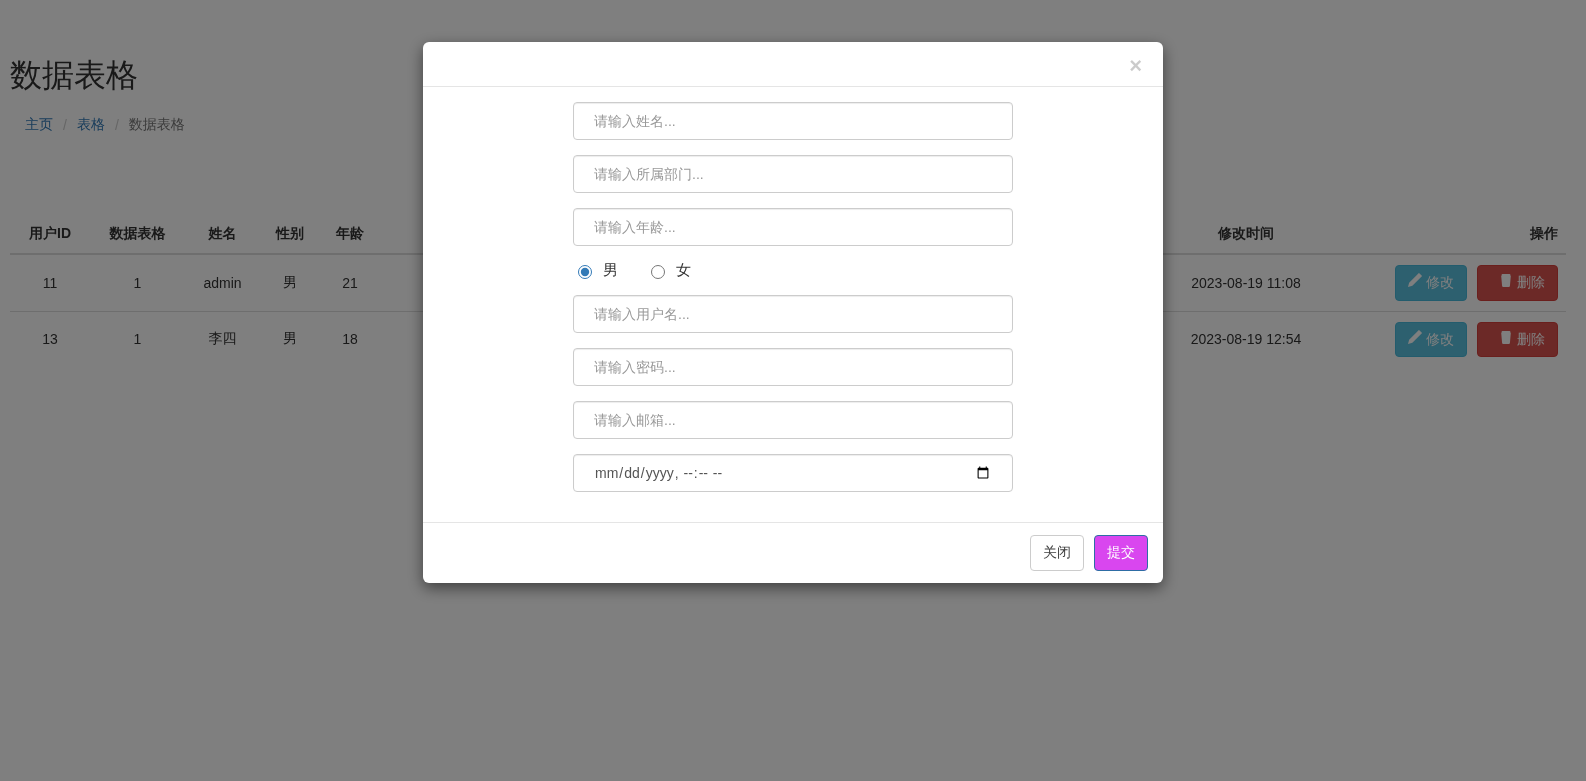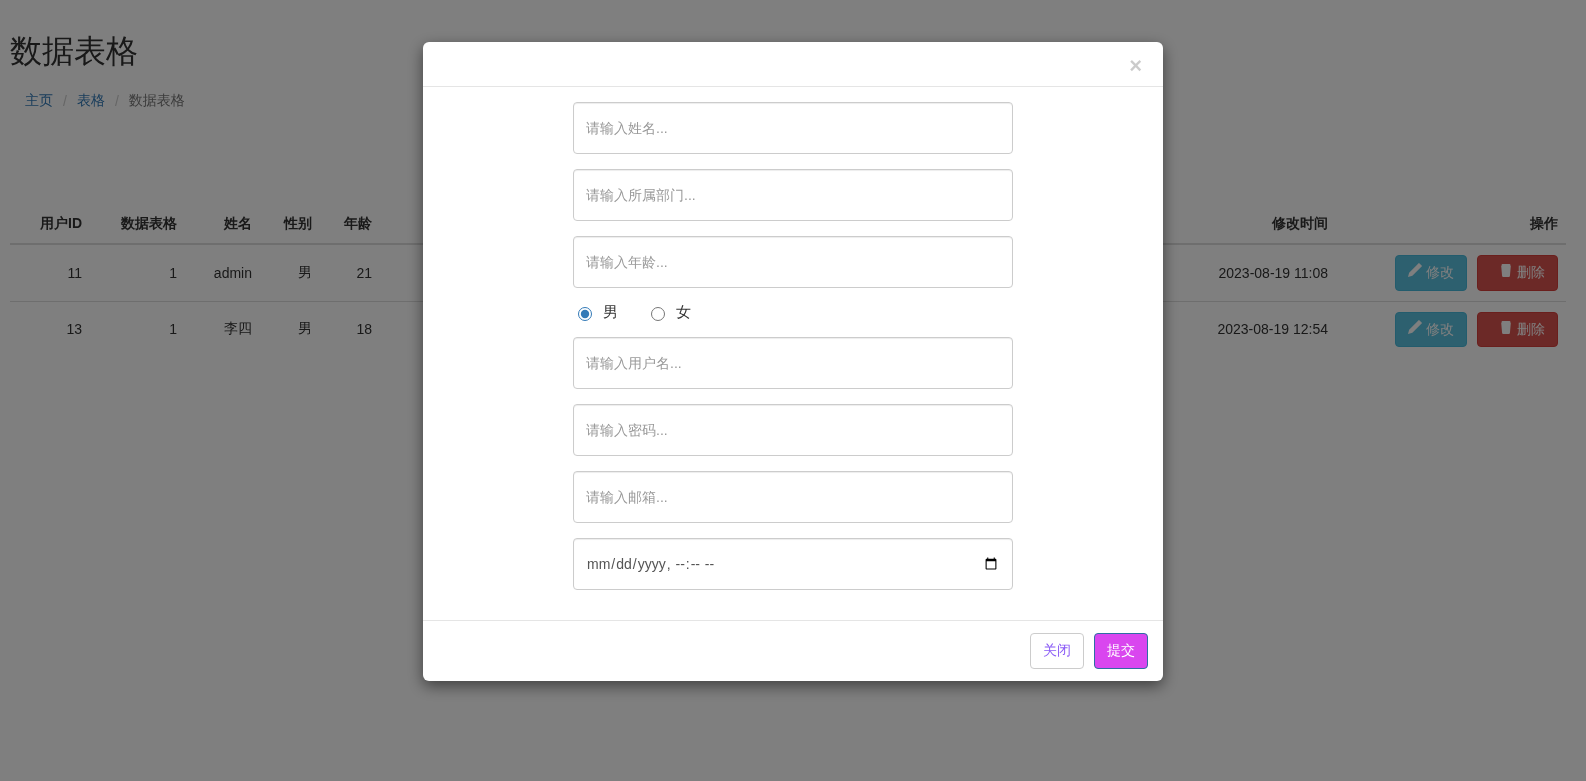--- a/index.html
+++ b/index.html
@@ -9,20 +9,21 @@
     font-size: 14px;
     color: #333;
     background: #fff;
     overflow: hidden;
   }
 
   .page {
     padding: 10px 20px 20px 10px;
     width: 1586px;
     position: relative;
+    margin-top: 24px;
   }
 
   .page-title {
     font-size: 32px;
     font-weight: 500;
     margin: 20px 0 10px 0;
     color: #333;
   }
 
   .breadcrumb {
@@ -40,22 +41,22 @@
     color: #ccc;
   }
   .breadcrumb a { color: #337ab7; text-decoration: none; }
   .breadcrumb .active { color: #777; }
 
   .toolbar { text-align: center; margin-bottom: 15px; }
 
   .form-control {
     display: block;
     width: 100%;
-    height: 52px;
-    padding: 8px 12px;
+    height: 38px;
+    padding: 8px 20px;
     font-size: 14px;
     line-height: 1.42857143;
     color: #555;
     background-color: #fff;
     border: 1px solid #ccc;
     border-radius: 4px;
     box-shadow: inset 0 1px 1px rgba(0,0,0,.075);
     outline: none;
   }
   .form-control::placeholder { color: #999; }
@@ -67,21 +68,21 @@
     border-bottom-right-radius: 0;
   }
 
   table.data-table {
     width: 100%;
     border-collapse: collapse;
     margin-top: 5px;
   }
   .data-table th, .data-table td {
     padding: 10px 8px;
-    text-align: right;
+    text-align: center;
     vertical-align: middle;
     border-top: 1px solid #ddd;
   }
   .data-table thead th {
     border-top: none;
     border-bottom: 2px solid #ddd;
     font-weight: 700;
     white-space: nowrap;
   }
   .data-table th:last-child, .data-table td:last-child { text-align: right; }
@@ -94,21 +95,21 @@
     line-height: 1.4;
     border-radius: 4px;
     cursor: pointer;
     border: 1px solid transparent;
     color: #fff;
     margin-left: 6px;
   }
   .btn-info { background: #5bc0de; border-color: #46b8da; }
   .btn-danger { background: #d9534f; border-color: #d43f3a; padding-left: 21px; }
   .btn-primary { background: #d946ef; border-color: #2e6da4; }
-  .btn-default { background: #fff; border-color: #ccc; color: #8b5cf6; }
+  .btn-default { background: #fff; border-color: #ccc; color: #404040; }
   .btn svg { margin-right: 4px; }
 
   
   .modal-backdrop {
     position: fixed; inset: 0;
     background: rgba(0,0,0,.5);
     z-index: 1000;
   }
   .modal {
     position: fixed;

